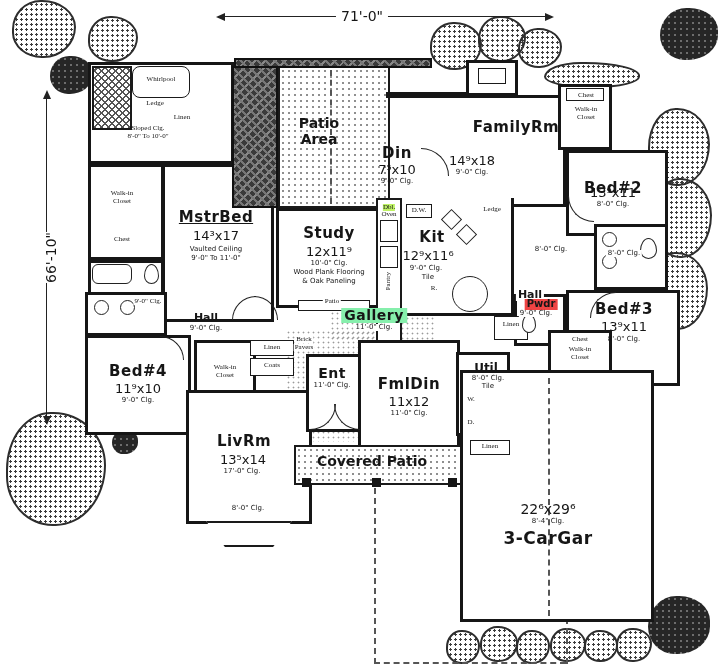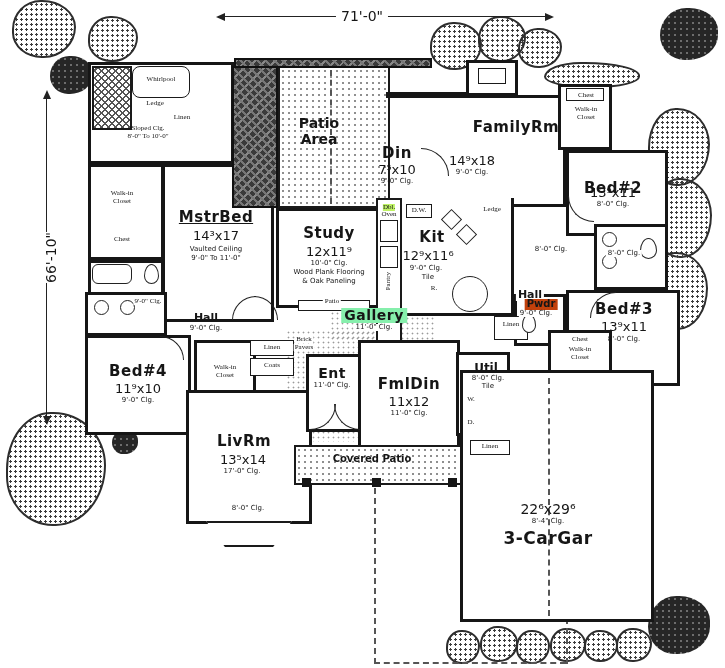--- a/index.html
+++ b/index.html
@@ -224,42 +224,42 @@
   <span class="lbl size" style="left:409px;top:395px;">11x12</span>
   <span class="lbl note" style="left:409px;top:410px;">11'-0" Clg.</span>
 
   <span class="lbl name" style="left:548px;top:482px;font-size:17px;margin-top:48px;">3-CarGar</span>
   <span class="lbl size" style="left:548px;top:502px;font-size:14px;">22⁶x29⁶</span>
   <span class="lbl note" style="left:548px;top:518px;">8'-4" Clg.</span>
 
   <span class="lbl size" style="left:319px;top:116px;font-weight:700;font-size:14px;">Patio</span>
   <span class="lbl size" style="left:319px;top:132px;font-weight:700;font-size:14px;">Area</span>
 
-  <span class="lbl size" style="left:372px;top:454px;font-weight:700;font-size:10px;">Covered Patio</span>
+  <span class="lbl size" style="left:372px;top:454px;font-weight:700;font-size:14px;">Covered Patio</span>
 
   <span class="lbl name" style="left:374px;top:308px;font-size:14px;background:#86efac;padding:0 3px;">Gallery</span>
   <span class="lbl note" style="left:374px;top:324px;background:#fff;padding:0 2px;">11'-0" Clg.</span>
 
   <span class="lbl name" style="left:332px;top:366px;font-size:14px;">Ent</span>
   <span class="lbl note" style="left:332px;top:382px;">11'-0" Clg.</span>
 
   <span class="lbl name-sm" style="left:486px;top:362px;font-size:12px;">Util</span>
   <span class="lbl note" style="left:488px;top:375px;">8'-0" Clg.</span>
   <span class="lbl note" style="left:488px;top:383px;">Tile</span>
   <span class="lbl tiny" style="left:471px;top:396px;">W.</span>
   <span class="lbl tiny" style="left:471px;top:419px;">D.</span>
 
   <span class="lbl name-sm" style="left:206px;top:312px;">Hall</span>
   <span class="lbl note" style="left:206px;top:325px;">9'-0" Clg.</span>
 
   <span class="lbl name-sm" style="left:530px;top:289px;background:#fff;padding:0 2px;">Hall</span>
   <span class="lbl note" style="left:551px;top:246px;background:#fff;padding:0 2px;">8'-0" Clg.</span>
   <span class="lbl note" style="left:624px;top:250px;background:#fff;padding:0 2px;">8'-0" Clg.</span>
 
-  <span class="lbl name-sm" style="left:541px;top:299px;font-size:10px;background:#c2410c;padding:0 2px;">Pwdr</span>
+  <span class="lbl name-sm" style="left:541px;top:299px;font-size:10px;background:#ef4444;padding:0 2px;">Pwdr</span>
   <span class="lbl note" style="left:536px;top:310px;background:#fff;padding:0 1px;">9'-0" Clg.</span>
 
   <span class="lbl tiny" style="left:161px;top:76px;">Whirlpool</span>
   <span class="lbl tiny" style="left:155px;top:100px;background:#fff;padding:0 2px;">Ledge</span>
   <span class="lbl tiny" style="left:182px;top:114px;background:#fff;padding:0 2px;">Linen</span>
   <span class="lbl tiny" style="left:148px;top:125px;">Sloped Clg.</span>
   <span class="lbl tiny" style="left:148px;top:133px;">8'-0" To 10'-0"</span>
 
   <span class="lbl tiny" style="left:122px;top:190px;">Walk-in</span>
   <span class="lbl tiny" style="left:122px;top:198px;">Closet</span>

